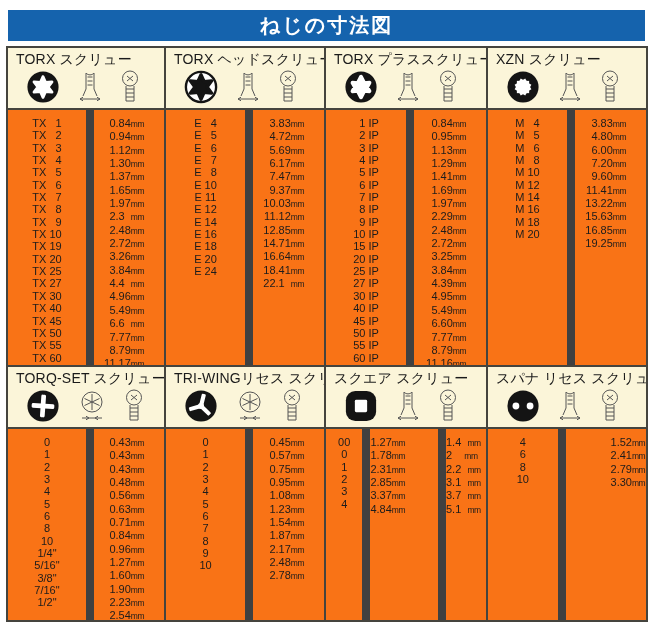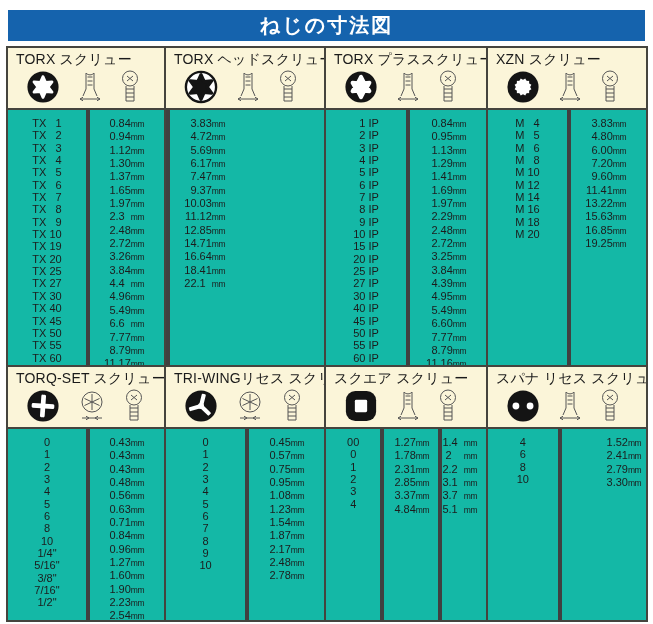--- a/index.html
+++ b/index.html
@@ -37,39 +37,39 @@
     padding:3px 6px 0 8px;
   }
   .sec-title{font-size:14px;color:#1a1a1a;white-space:nowrap;letter-spacing:0.2px;}
   .icon-row{
     display:flex;align-items:center;
     gap:18px;margin-top:1px;padding-left:10px;
   }
   .icon-row .ic{display:flex;align-items:center;justify-content:center;}
   .sec-body{
     flex:1 1 auto;display:flex;align-items:stretch;
-    background:#14b8a6;
+    background:#f97316;
   }
   .col{padding-top:7px;box-sizing:border-box;}
-  .col.divided{border-left:4px solid #404040;}
+  .col.divided{border-left:8px solid #404040;}
   .cell{
     font-size:11px;line-height:12.35px;white-space:pre;
     color:#1c1c1c;
   }
   .col-label .cell{text-align:center;}
   .col-value .cell{text-align:right;padding-right:20px;}
   .unit{font-size:8.5px;letter-spacing:-0.5px;}
   
   .sec-torx .col-label,.sec-torx-head .col-label,.sec-torx-plus .col-label,
   .sec-xzn .col-label,.sec-torq-set .col-label,.sec-tri-wing .col-label{width:50%;}
   .sec-torx .col-value,.sec-torx-head .col-value,.sec-torx-plus .col-value,
   .sec-xzn .col-value,.sec-torq-set .col-value,.sec-tri-wing .col-value{width:50%;}
   .sec-square .col-label{width:34%;}
   .sec-square .col-value{width:36%;}
-  .sec-square .col-value2{width:30%;}
+  .sec-square .col-value2{width:30%;margin-left:24px;}
   .sec-square .col-value .cell,.sec-square .col-value2 .cell{padding-right:9px;}
   .sec-spanner .col-label{width:44%;}
   .sec-spanner .col-value{width:56%;}
   .sec-spanner .col-value .cell{padding-right:30px;padding-left:45px;}
 </style>
 </head>
 <body>
 
 <div class="page">
   <div class="title-bar">ねじの寸法図</div>
@@ -181,20 +181,35 @@
                   <circle cx="10" cy="8.5" r="7.5"></circle>
                   <path d="M7,6 L13,11 M13,6 L7,11"></path>
                   <path d="M6,16 L6,31 L14,31 L14,16"></path>
                   <path d="M6,19 L14,19 M6,23 L14,23 M6,27 L14,27"></path>
                 </g>
               </svg>
             </span>
           </div>
         </div>
         <div class="sec-body">
+          <div class="col col-label">
+            <div class="cell">E  4</div>
+            <div class="cell">E  5</div>
+            <div class="cell">E  6</div>
+            <div class="cell">E  7</div>
+            <div class="cell">E  8</div>
+            <div class="cell">E 10</div>
+            <div class="cell">E 11</div>
+            <div class="cell">E 12</div>
+            <div class="cell">E 14</div>
+            <div class="cell">E 16</div>
+            <div class="cell">E 18</div>
+            <div class="cell">E 20</div>
+            <div class="cell">E 24</div>
+          </div>
           <div class="col divided col-value">
             <div class="cell"><span>3.83</span><span class="unit">mm</span></div>
             <div class="cell"><span>4.72</span><span class="unit">mm</span></div>
             <div class="cell"><span>5.69</span><span class="unit">mm</span></div>
             <div class="cell"><span>6.17</span><span class="unit">mm</span></div>
             <div class="cell"><span>7.47</span><span class="unit">mm</span></div>
             <div class="cell"><span>9.37</span><span class="unit">mm</span></div>
             <div class="cell"><span>10.03</span><span class="unit">mm</span></div>
             <div class="cell"><span>11.12</span><span class="unit">mm</span></div>
             <div class="cell"><span>12.85</span><span class="unit">mm</span></div>

